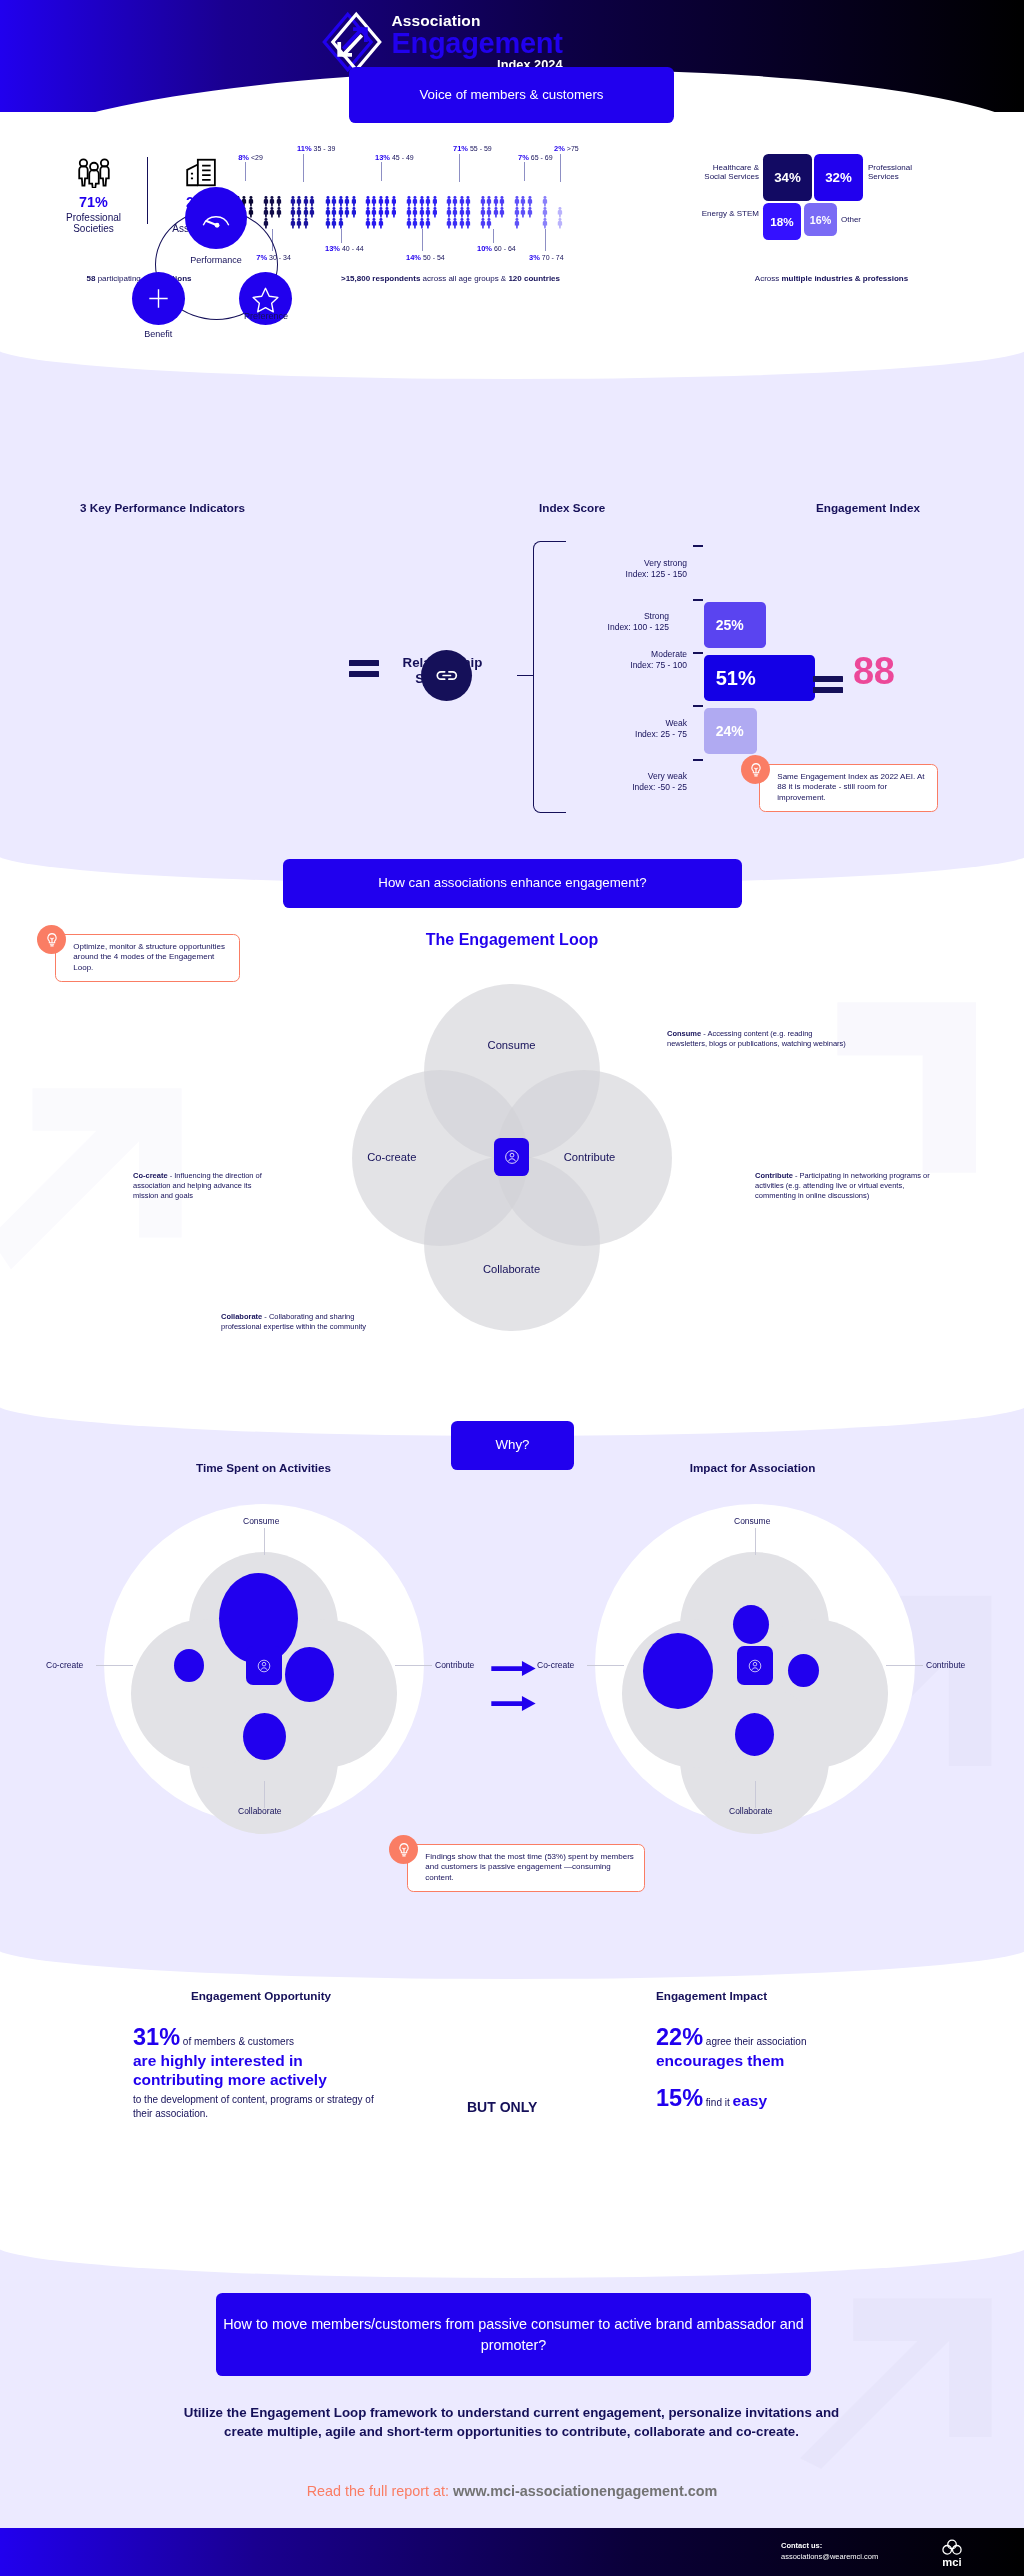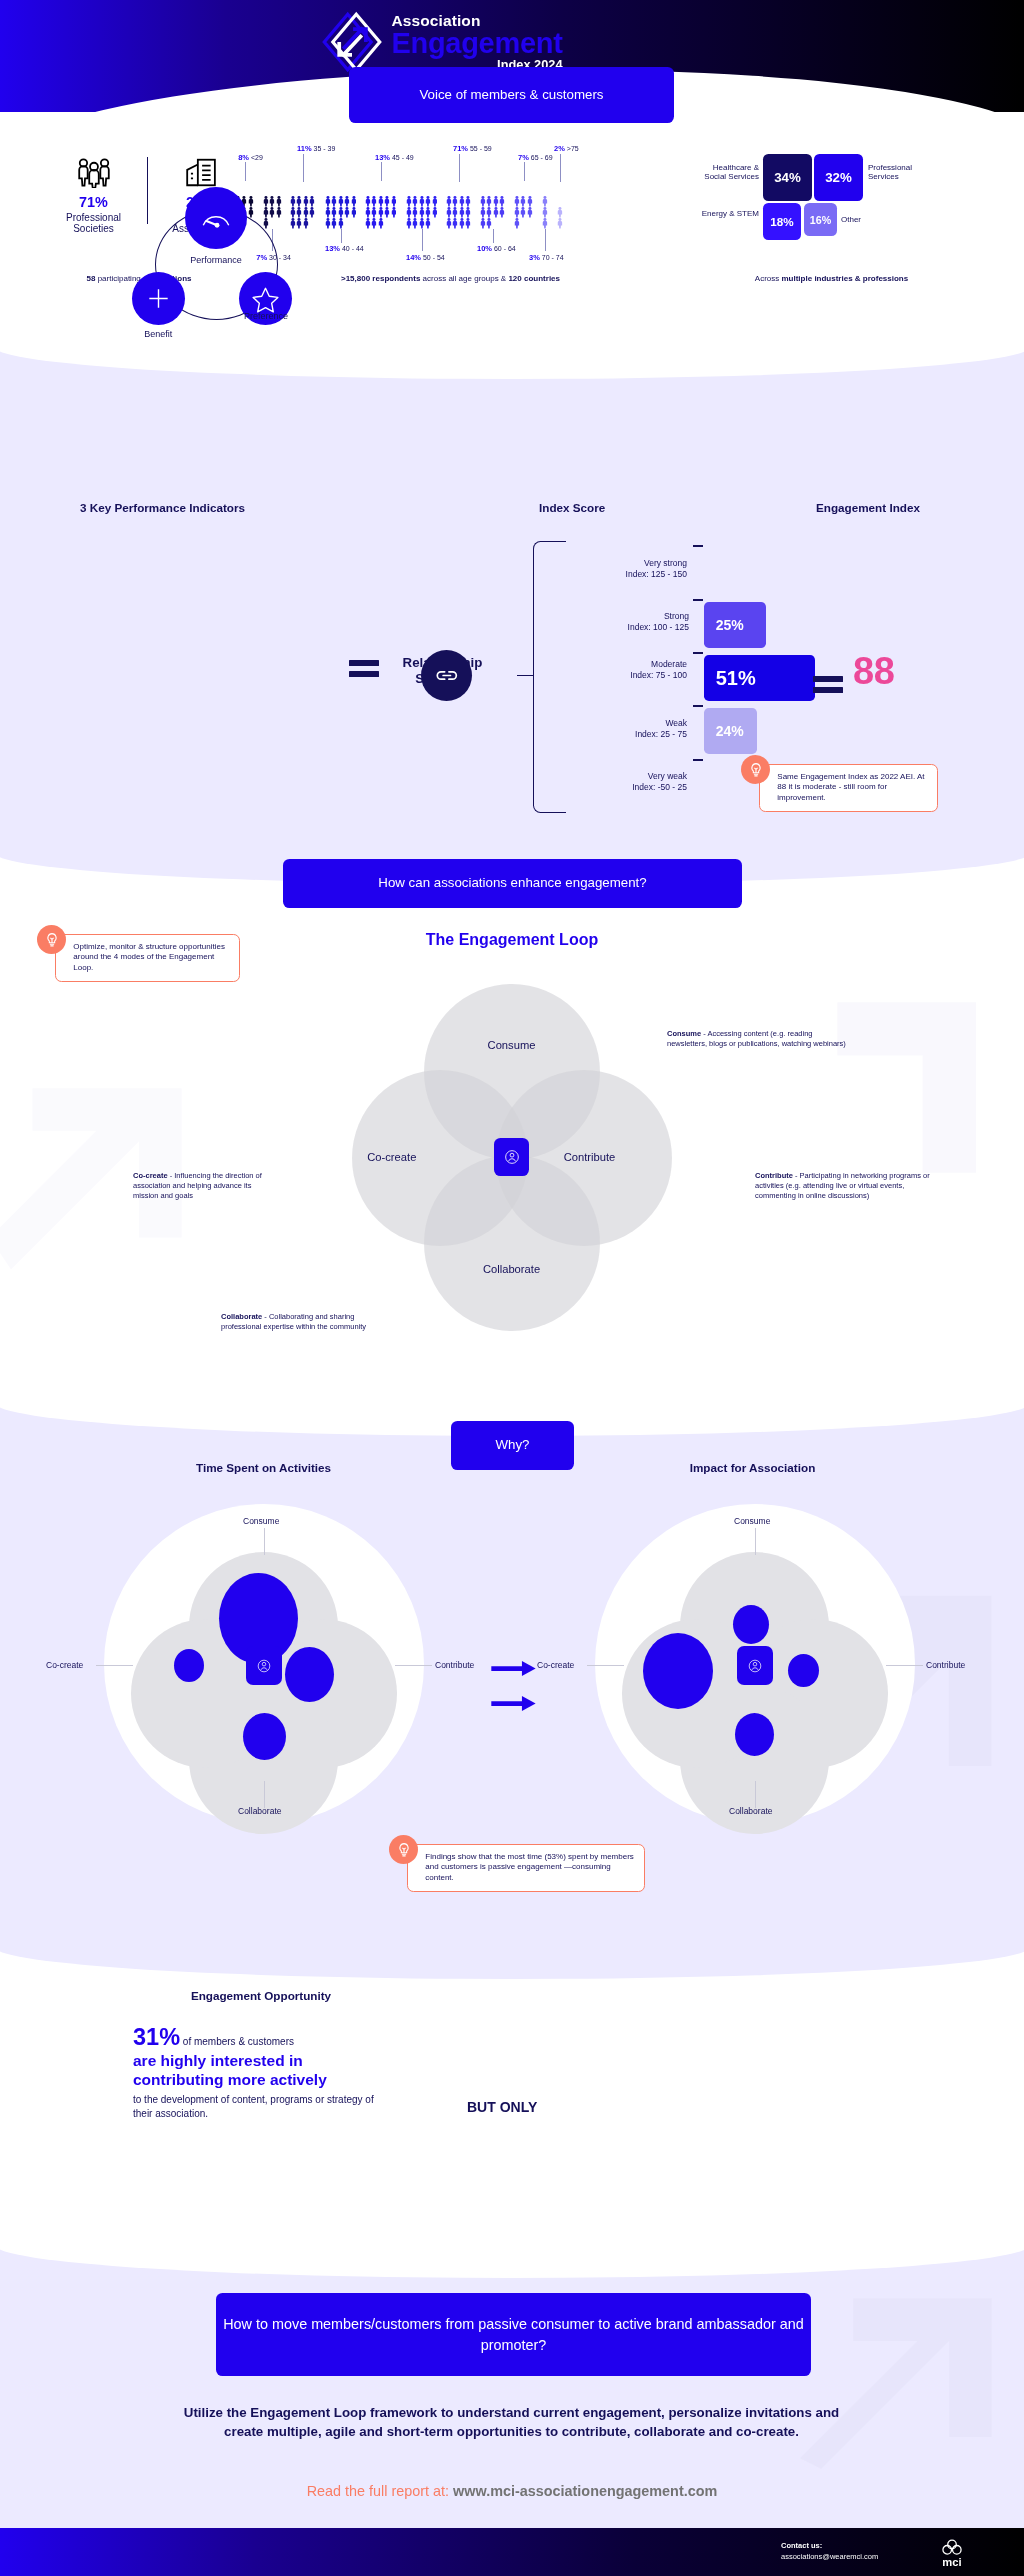--- a/index.html
+++ b/index.html
@@ -759,27 +759,27 @@
 
   <div class="scale" id="scale">
       <div class="bracket"></div>
       <div class="bracket-stub"></div>
       <div class="tick" style="left: 160px; top: 4.3px;"></div>
       <div class="lvl" style="left: 31px; top: 17px;">
         <div>Very strong</div>
         <div>Index: 125 - 150</div>
       </div>
       <div class="tick" style="left: 160px; top: 58px;"></div>
-      <div class="lvl" style="left: 33px; top: 70px;">
+      <div class="lvl" style="left: 13px; top: 70px;">
         <div>Strong</div>
         <div>Index: 100 - 125</div>
       </div>
       <div class="bar" style="left: 171px; top: 61px; width: 62px; height: 46px; background: rgb(90, 68, 240); font-size: 14px; padding-left: 11.7px;">25%</div>
       <div class="tick" style="left: 160px; top: 111px;"></div>
-      <div class="lvl" style="left: 31px; top: 118px;">
+      <div class="lvl" style="left: 31px; top: 108px;">
         <div>Moderate</div>
         <div>Index: 75 - 100</div>
       </div>
       <div class="bar" style="left: 171px; top: 114px; width: 111px; height: 46px; background: rgb(20, 0, 230); font-size: 20px; padding-left: 11.7px;">51%</div>
       <div class="tick" style="left: 160px; top: 164px;"></div>
       <div class="lvl" style="left: 31px; top: 177px;">
         <div>Weak</div>
         <div>Index: 25 - 75</div>
       </div>
       <div class="bar" style="left: 171px; top: 167px; width: 53px; height: 46px; background: rgb(176, 170, 242); font-size: 14px; padding-left: 11.7px;">24%</div>
@@ -974,20 +974,30 @@
     <div class="stat-h">Engagement Opportunity</div>
     <div style="margin-top:22.4px;">
       <span class="bigpct">31%</span><span class="smalltext"> of members &amp; customers</span>
       <div class="bigphrase" style="margin-top:1.1px;">are highly interested in contributing more actively</div>
       <div class="smalltext" style="margin-top:4.3px;">to the development of content, programs or strategy of their association.</div>
     </div>
   </div>
 
   <div class="butonly" style="left:467px; top:2099px;">BUT ONLY</div>
 
+  <div class="statblock" style="left:656px; top:1989px; width:229px;">
+    <div class="stat-h" style="text-align:left;">Engagement Impact</div>
+    <div style="margin-top:22.4px;">
+      <span class="bigpct">22%</span><span class="smalltext"> agree their association</span>
+      <div class="bigphrase" style="margin-top:1.1px;">encourages them</div>
+      <div style="margin-top:14px;">
+        <span class="bigpct">15%</span><span class="smalltext"> find it </span><span class="bigphrase">easy</span>
+      </div>
+    </div>
+  </div>
 
   <div class="sec6">
     <div class="sec6-curve"></div>
     <svg class="watermark" style="left:789px; top:32px;" width="235" height="224" viewBox="0 0 440 420">
       <path d="M60 360 L300 120 L300 300 L380 300 L380 40 L120 40 L120 120 L240 120 L20 340 Z" fill="#e3e1f7"></path>
     </svg>
   </div>
 
   <div class="pill pill-cta">How to move members/customers from passive consumer to active brand ambassador and promoter?</div>
   <div class="closing-body">Utilize the Engagement Loop framework to understand current engagement, personalize invitations and create multiple, agile and short-term opportunities to contribute, collaborate and co-create.</div>

